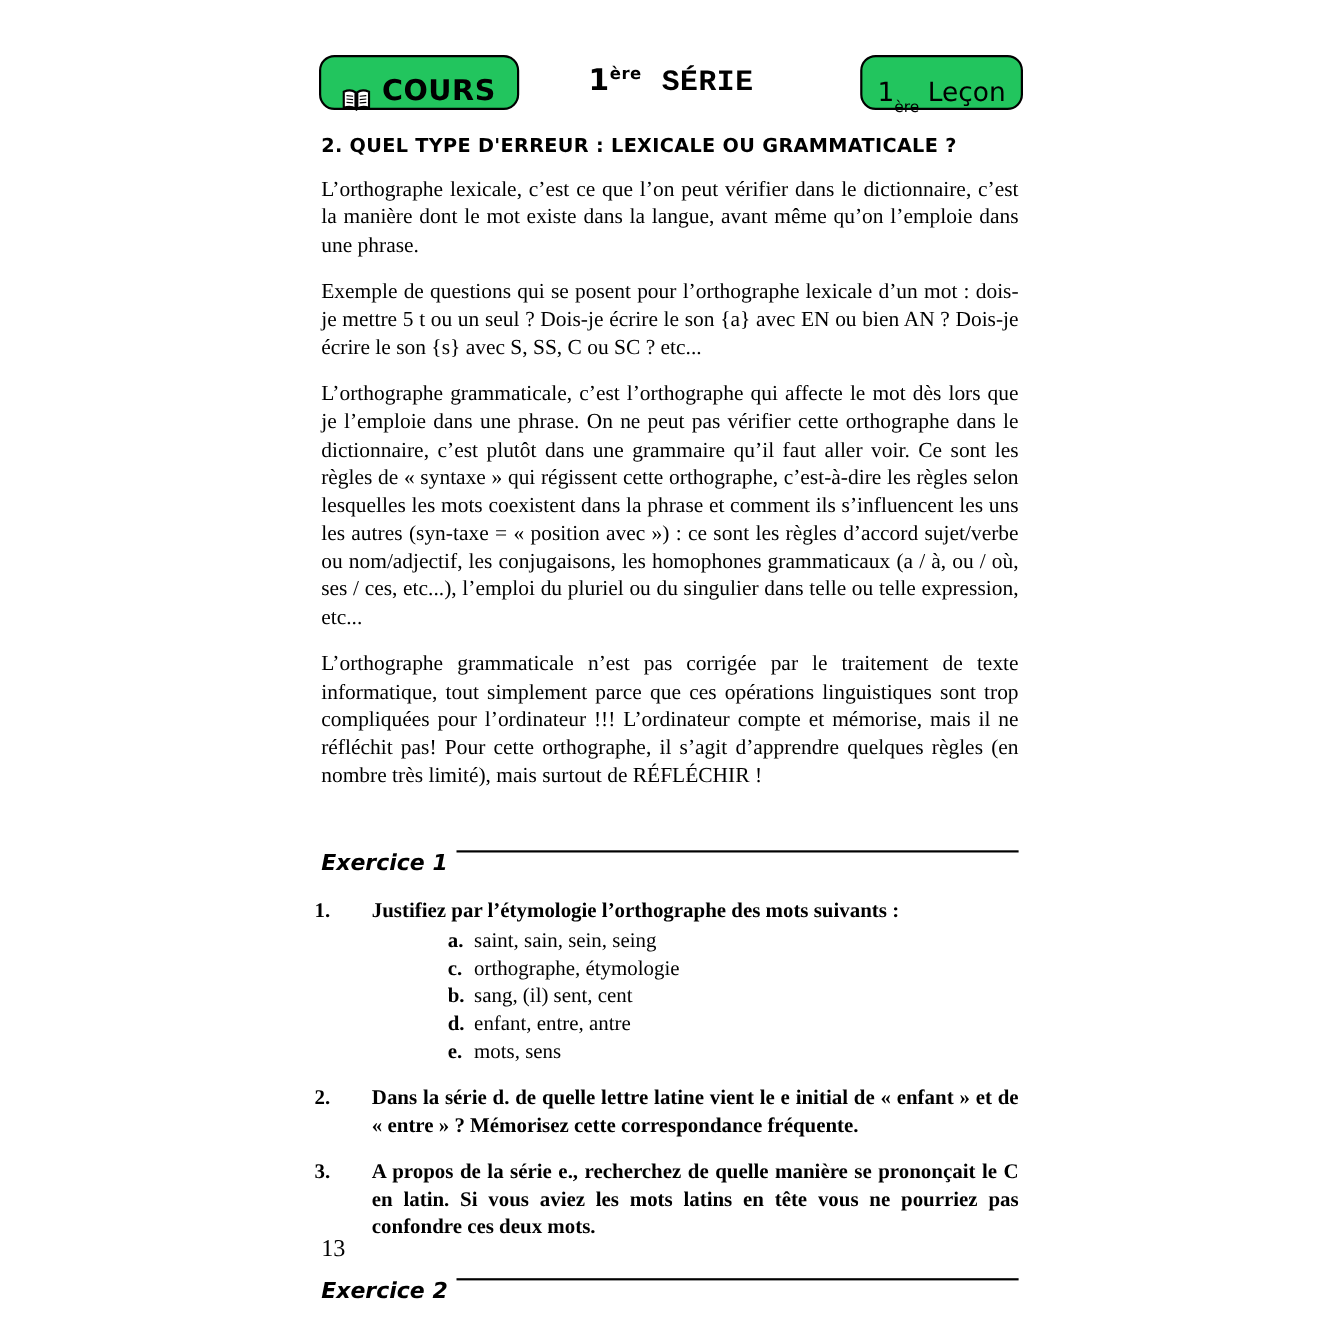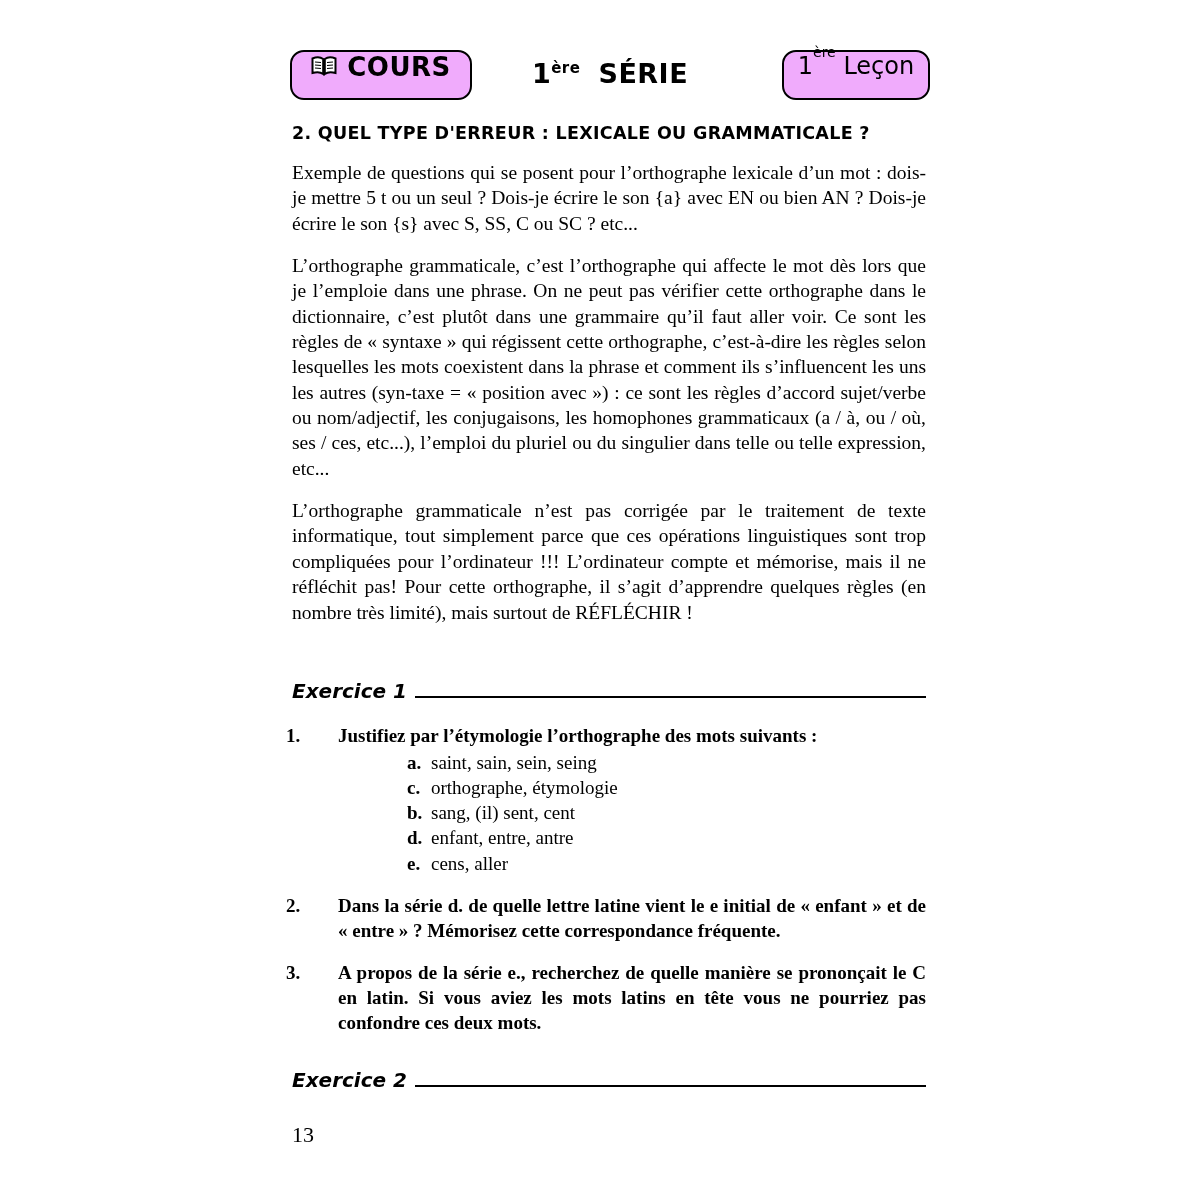--- a/index.html
+++ b/index.html
@@ -23,23 +23,23 @@
     left: 290px;
     top: 50px;
     width: 640px;
     height: 56px;
   }
   .badge {
     position: absolute;
     top: 0;
     border: 2.5px solid #000;
     border-radius: 14px;
-    background: #f0abfc;
+    background: #22c55e;
     display: flex;
-    align-items: flex-start;
+    align-items: flex-end;
     justify-content: center;
     box-sizing: border-box;
     font-family: "DejaVu Sans", "Liberation Sans", sans-serif;
   }
   .badge-cours {
     left: 0px;
     width: 182px;
     height: 50px;
     gap: 10px;
     font-weight: bold;
@@ -74,21 +74,21 @@
     font-weight: bold;
     font-size: 27px;
     letter-spacing: 0.5px;
   }
   .serie-title .sup {
     font-size: 15px;
     vertical-align: super;
     line-height: 0;
     font-weight: bold;
   }
-  .serie-title .serie-word { margin-left: 18px; }
+  .serie-title .serie-word { margin-left: 18px; font-family: Liberation Mono, monospace; }
 
   
   .section-heading {
     position: absolute;
     left: 292px;
     top: 123px;
     font-family: "DejaVu Sans", "Liberation Sans", sans-serif;
     font-weight: bold;
     font-size: 17.5px;
     letter-spacing: 0.3px;
@@ -107,21 +107,21 @@
     text-align: justify;
     font-size: 19.5px;
     line-height: 1.3;
     font-family: "Liberation Serif", "DejaVu Serif", serif;
   }
   p.para:last-child { margin-bottom: 0; }
 
   
   .exercise-head {
     display: flex;
-    align-items: flex-end;
+    align-items: flex-start;
     margin: 0;
   }
   .exercise-head .label {
     font-family: "DejaVu Sans", "Liberation Sans", sans-serif;
     font-style: italic;
     font-weight: bold;
     font-size: 20px;
     white-space: nowrap;
     padding-right: 8px;
     line-height: 1.1;
@@ -224,20 +224,21 @@
 
     <div class="badge badge-lecon">
       <span>1</span><span class="sup">ère</span>&nbsp;<span>Leçon</span>
     </div>
   </div>
 
   <div class="section-heading">2. QUEL TYPE D'ERREUR : LEXICALE OU GRAMMATICALE ?</div>
 
   <div class="body-col">
 
+    <p class="para">L’orthographe lexicale, c’est ce que l’on peut vérifier dans le dictionnaire, c’est la manière dont le mot existe dans la langue, avant même qu’on l’emploie dans une phrase.</p>
     <p class="para">Exemple de questions qui se posent pour l’orthographe lexicale d’un mot : dois-je mettre 5 t ou un seul ? Dois-je écrire le son {a} avec EN ou bien AN ? Dois-je écrire le son {s} avec S, SS, C ou SC ? etc...</p>
     <p class="para">L’orthographe grammaticale, c’est l’orthographe qui affecte le mot dès lors que je l’emploie dans une phrase. On ne peut pas vérifier cette orthographe dans le dictionnaire, c’est plutôt dans une grammaire qu’il faut aller voir. Ce sont les règles de « syntaxe » qui régissent cette orthographe, c’est-à-dire les règles selon lesquelles les mots coexistent dans la phrase et comment ils s’influencent les uns les autres (syn-taxe = « position avec ») : ce sont les règles d’accord sujet/verbe ou nom/adjectif, les conjugaisons, les homophones grammaticaux (a / à, ou / où, ses / ces, etc...), l’emploi du pluriel ou du singulier dans telle ou telle expression, etc...</p>
     <p class="para">L’orthographe grammaticale n’est pas corrigée par le traitement de texte informatique, tout simplement parce que ces opérations linguistiques sont trop compliquées pour l’ordinateur !!! L’ordinateur compte et mémorise, mais il ne réfléchit pas! Pour cette orthographe, il s’agit d’apprendre quelques règles (en nombre très limité), mais surtout de RÉFLÉCHIR !</p>
 
     <div class="spacer-ex1"></div>
 
     <div class="exercise-head">
       <span class="label">Exercice 1</span>
       <span class="rule"></span>
     </div>
@@ -253,21 +254,21 @@
       <li>
         <span class="letter">c.</span><span>orthographe, étymologie</span>
       </li>
       <li>
         <span class="letter">b.</span><span>sang, (il) sent, cent</span>
       </li>
       <li>
         <span class="letter">d.</span><span>enfant, entre, antre</span>
       </li>
       <li>
-        <span class="letter">e.</span><span>cens, aller</span>
+        <span class="letter">e.</span><span>mots, sens</span>
       </li>
     </ul>
 
     <div class="ex-item ex-item-block">
       <span class="num">2.</span><span>Dans la série d. de quelle lettre latine vient le e initial de « enfant » et de « entre » ? Mémorisez cette correspondance fréquente.</span>
     </div>
 
     <div class="ex-item ex-item-block">
       <span class="num">3.</span><span>A propos de la série e., recherchez de quelle manière se prononçait le C en latin. Si vous aviez les mots latins en tête vous ne pourriez pas confondre ces deux mots.</span>
     </div>

